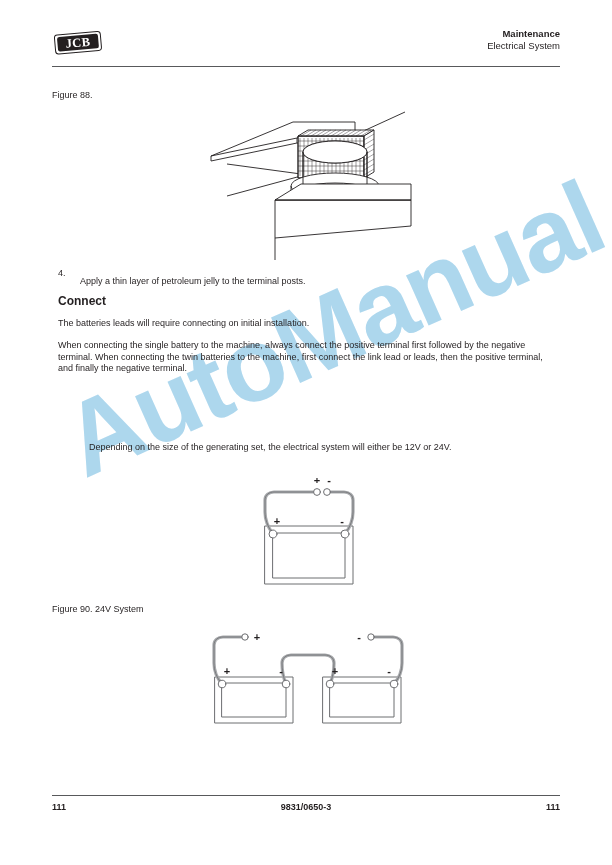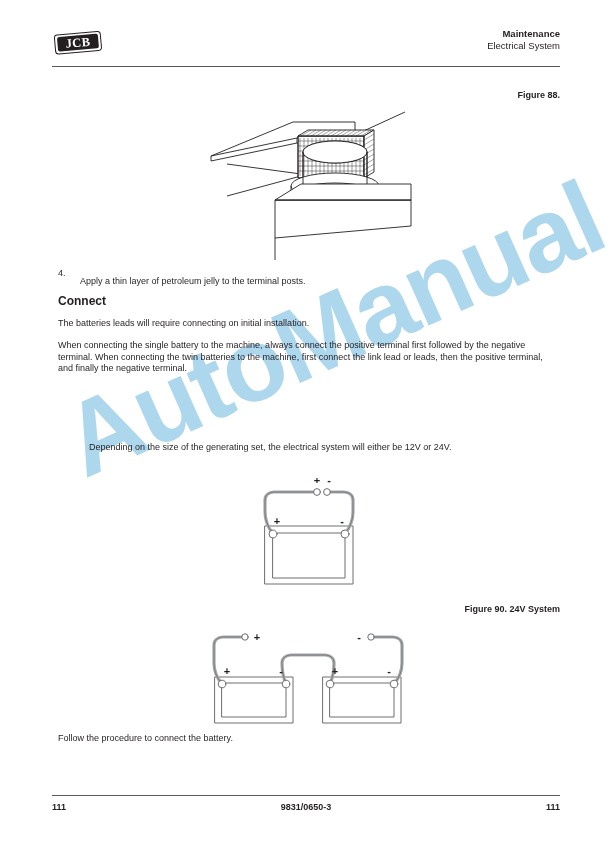--- a/index.html
+++ b/index.html
@@ -115,23 +115,23 @@
   }
   .footer-left  { position: absolute; left: 0;  top: 0; }
   .footer-mid   { position: absolute; left: 0; top: 0; width: 508px; text-align: center; }
   .footer-right { position: absolute; right: 0; top: 0; }
 
   
   .fig-caption {
     position: absolute;
     width: 508px;
     left: 52px;
-    text-align: right;
+    text-align: left;
     font-size: 9px;
-    font-weight: bold;
+    font-weight: normal;
     color: #231f20;
   }
 
   
   .para {
     position: absolute;
     left: 58px;
     width: 500px;
     font-size: 9px;
     line-height: 11.6px;
@@ -342,21 +342,20 @@
 
         <text x="52" y="16" font-family="Liberation Sans, sans-serif" font-size="11" font-weight="bold" fill="#231f20" text-anchor="middle">+</text>
         <text x="154" y="16" font-family="Liberation Sans, sans-serif" font-size="11" font-weight="bold" fill="#231f20" text-anchor="middle">-</text>
         <text x="22" y="50" font-family="Liberation Sans, sans-serif" font-size="11" font-weight="bold" fill="#231f20" text-anchor="middle">+</text>
         <text x="76" y="50" font-family="Liberation Sans, sans-serif" font-size="11" font-weight="bold" fill="#231f20" text-anchor="middle">-</text>
         <text x="130" y="50" font-family="Liberation Sans, sans-serif" font-size="11" font-weight="bold" fill="#231f20" text-anchor="middle">+</text>
         <text x="184" y="50" font-family="Liberation Sans, sans-serif" font-size="11" font-weight="bold" fill="#231f20" text-anchor="middle">-</text>
       </svg>
     </div>
 
-    <div class="para" style="top:733px;">Follow the procedure to connect the battery.</div>
 
     <div class="footer-rule"></div>
     <div class="footer">
       <span class="footer-left">111</span>
       <span class="footer-mid">9831/0650-3</span>
       <span class="footer-right">111</span>
     </div>
 
   </div>
 </div>

